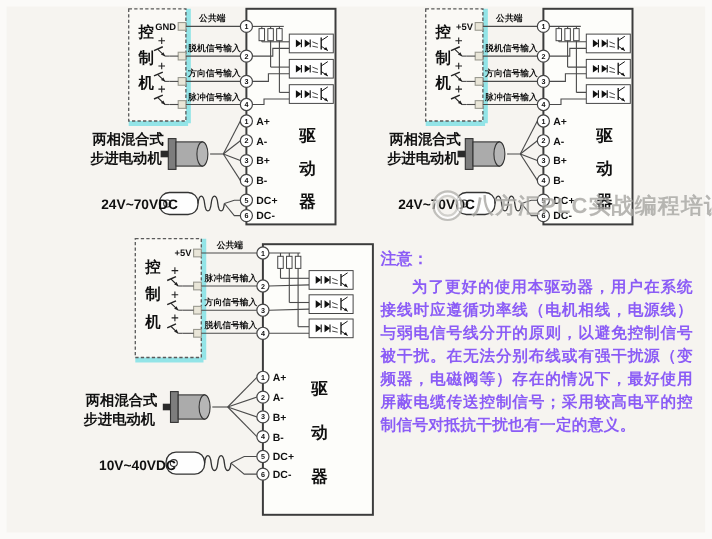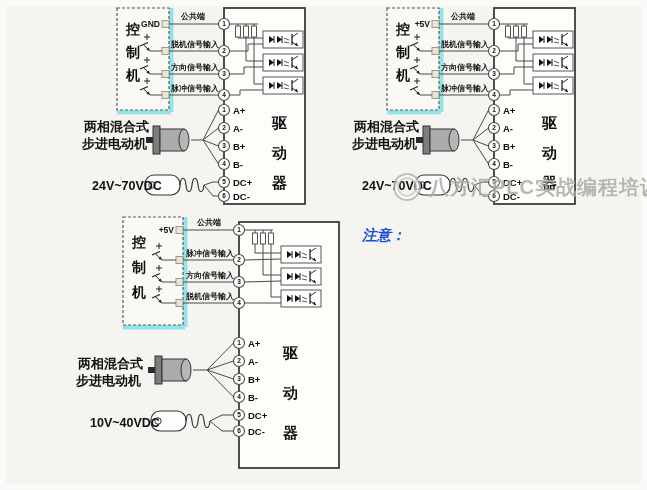--- a/index.html
+++ b/index.html
@@ -21,21 +21,21 @@
   .ctlbox{stroke:#5a5a5a;stroke-width:1.2;stroke-dasharray:3,2;fill:#faf9f5;}
   .cyan{stroke:#93e4e7;stroke-width:5;fill:none;}
   .pin{fill:#ffffff;stroke:#454545;stroke-width:1.1;}
   .term{fill:#e9e6d8;stroke:#9a9a90;stroke-width:1;}
   #watermark{position:absolute;left:393px;top:173px;display:flex;align-items:center;
              gap:8px;opacity:.8;pointer-events:none;}
   #wm-logo{width:24px;height:24px;border:2.5px solid #b3b2ae;border-radius:50%;
            box-shadow:inset 0 0 0 2px #fff, inset 0 0 0 4px #c9c8c4;}
   #wm-text{font-size:20px;font-weight:bold;color:#a7a6a2;letter-spacing:1px;
            text-shadow:0 0 1px #ffffff;white-space:nowrap;}
-  #note{position:absolute;left:362px;top:226px;width:284px;color:#1d4ed8;font-style:italic;}
+  #note{position:absolute;left:346px;top:226px;width:284px;color:#8b5cf6;}
   #note h3{margin:0 0 6px 0;font-size:14.5px;font-family:"Liberation Serif",serif;}
   #note p{margin:0;font-size:14.2px;line-height:21px;font-weight:bold;
           font-family:"Liberation Serif",serif;text-indent:2em;text-align:justify;
           letter-spacing:.3px;}
 </style>
 </head>
 <body>
 
 <div id="canvas">
 
@@ -387,15 +387,16 @@
 
 
 <div id="watermark">
   <div id="wm-logo"></div>
   <div id="wm-text">八方汇PLC实战编程培训</div>
 </div>
 
 
 <div id="note">
   <h3>注意：</h3>
+  <p>为了更好的使用本驱动器，用户在系统接线时应遵循功率线（电机相线，电源线）与弱电信号线分开的原则，以避免控制信号被干扰。在无法分别布线或有强干扰源（变频器，电磁阀等）存在的情况下，最好使用屏蔽电缆传送控制信号；采用较高电平的控制信号对抵抗干扰也有一定的意义。</p>
 </div>
 
 </div>
 
 </body></html>

